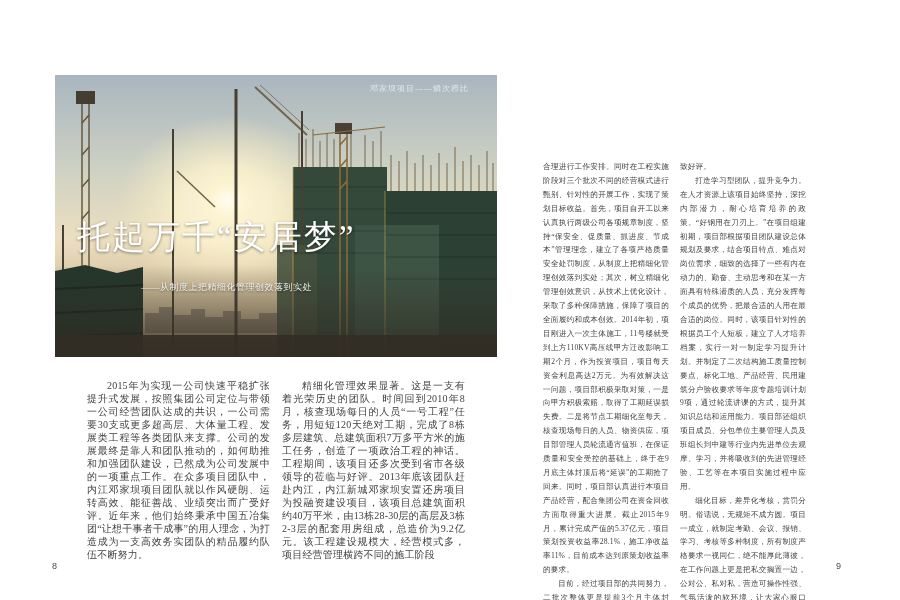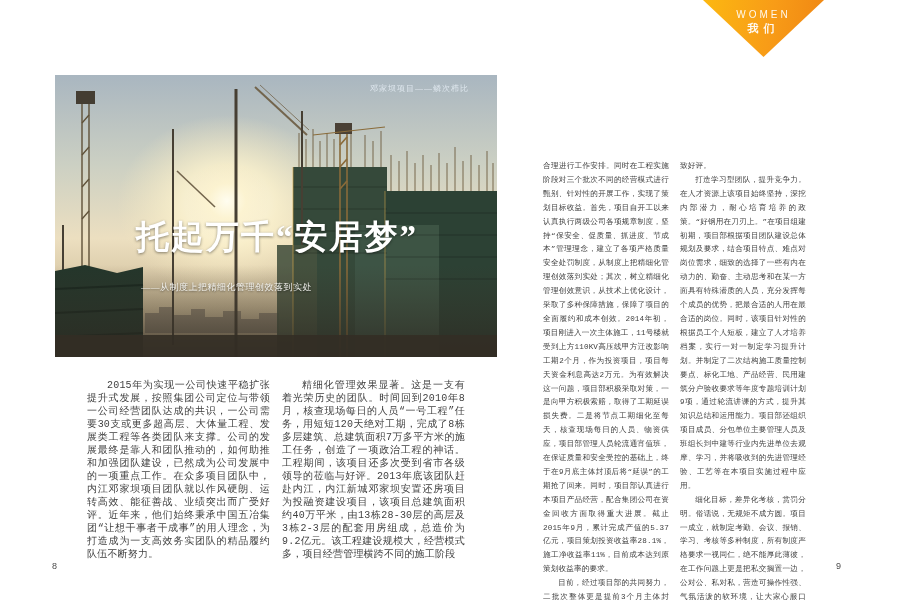--- a/index.html
+++ b/index.html
@@ -22,51 +22,47 @@
 
   
   .photo{position:absolute;left:55px;top:75px;width:442px;height:282px;overflow:hidden;background:#c8c4b2;}
   .photo svg{position:absolute;inset:0;display:block;}
   .photo-caption{
     position:absolute;right:28px;top:8px;font-size:8px;letter-spacing:1px;
     color:rgba(230,238,246,0.85);font-family:"Liberation Sans",sans-serif;
   }
   .headline{
     position:absolute;left:22px;top:140px;width:400px;
-    color:#ffffff;font-weight:700;font-size:33px;letter-spacing:2px;
-    text-shadow:0 1px 3px rgba(0,0,0,0.45);white-space:nowrap;text-align:center;
+    color:#ffffff;font-weight:400;font-size:33px;letter-spacing:2px;
+    text-shadow:0 1px 3px rgba(0,0,0,0.45);white-space:nowrap;
   }
   .subhead{
     position:absolute;left:86px;top:206px;color:#f4f4f0;font-size:9px;letter-spacing:.5px;
     text-shadow:0 1px 2px rgba(0,0,0,0.5);white-space:nowrap;
   }
 
   
   .cols{position:absolute;display:flex;}
   .col{text-align:justify;}
-  .col p{margin:0;font-family:Liberation Mono, monospace;}
+  .col p{margin:0;}
   .col p.indent{text-indent:2em;}
   .left-cols{left:87px;top:360px;width:378px;gap:12px;}
   .left-cols .col{width:183px;font-size:10px;line-height:13px;letter-spacing:.2px;margin-top:19px;}
   .right-cols{left:543px;top:160px;width:264px;gap:11px;}
   .right-cols .col{width:126px;font-size:7.6px;line-height:13.9px;letter-spacing:.15px;}
 
   .pagenum{position:absolute;top:561px;font-size:9px;color:#4a4a4a;font-family:"Liberation Sans",sans-serif;}
   .pagenum.left{left:52px;}
   .pagenum.right{left:836px;}
 </style>
 </head>
 <body>
 
 <div class="spread">
 
-  <div class="corner">
-    <span class="women">WOMEN</span>
-    <span class="us">我们</span>
-  </div>
 
   <div class="photo">
     <svg viewBox="0 0 442 282" width="442" height="282" preserveAspectRatio="none">
       <defs>
         <linearGradient id="sky" x1="0" y1="0" x2="0" y2="1">
           <stop offset="0" stop-color="#a9b6c0"></stop>
           <stop offset="0.32" stop-color="#ccd0c3"></stop>
           <stop offset="0.58" stop-color="#ecdfc0"></stop>
           <stop offset="0.82" stop-color="#cdbb97"></stop>
           <stop offset="1" stop-color="#a69577"></stop>

